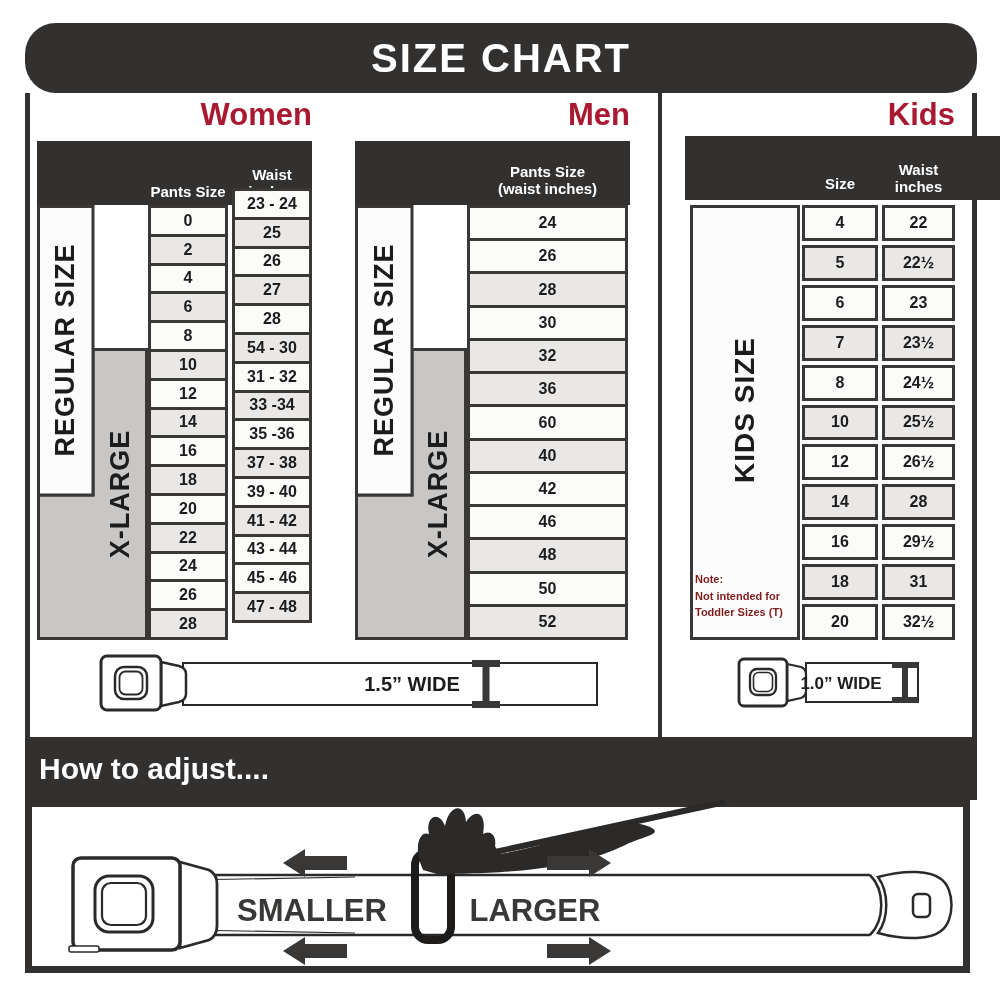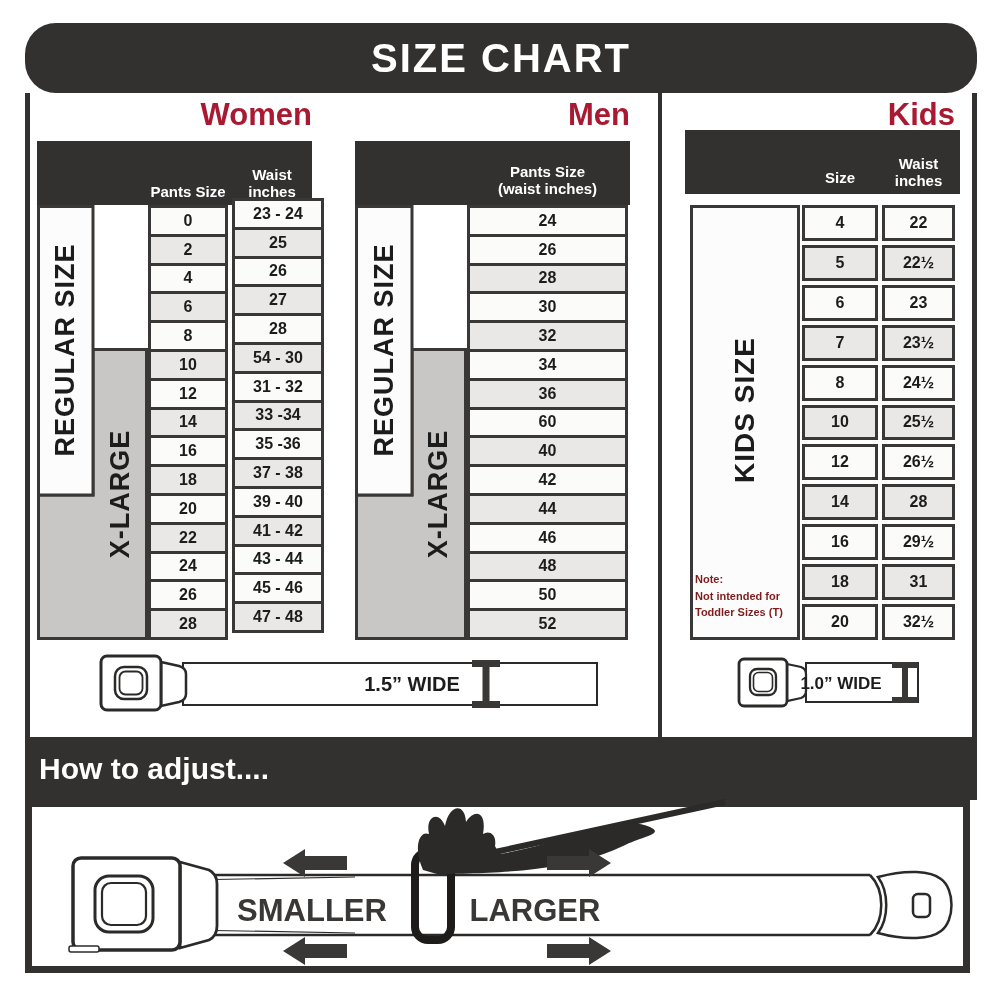--- a/index.html
+++ b/index.html
@@ -107,21 +107,21 @@
       <div class="cell">12</div>
       <div class="cell shaded">14</div>
       <div class="cell">16</div>
       <div class="cell shaded">18</div>
       <div class="cell">20</div>
       <div class="cell shaded">22</div>
       <div class="cell">24</div>
       <div class="cell">26</div>
       <div class="cell shaded">28</div>
     </div>
-  <div id="women-waist-col" class="colstack tight" style="left:232px; top:198px; width:92px; height:435px;">
+  <div id="women-waist-col" class="colstack tight" style="left:232px; top:188px; width:80px; height:435px;">
       <div class="cell">23 - 24</div>
       <div class="cell shaded">25</div>
       <div class="cell">26</div>
       <div class="cell shaded">27</div>
       <div class="cell">28</div>
       <div class="cell shaded">54 - 30</div>
       <div class="cell">31 - 32</div>
       <div class="cell shaded">33 -34</div>
       <div class="cell">35 -36</div>
       <div class="cell shaded">37 - 38</div>
@@ -147,35 +147,33 @@
   </svg>
   <div class="vlabel" style="left:384px; top:350px;">REGULAR SIZE</div>
   <div class="vlabel" style="left:438px; top:494px;">X-LARGE</div>
 
   <div id="men-size-col" class="colstack tight" style="left:467px; top:205px; width:161px; height:435px;">
       <div class="cell">24</div>
       <div class="cell">26</div>
       <div class="cell shaded">28</div>
       <div class="cell">30</div>
       <div class="cell shaded">32</div>
-      <div class="cell">34</div>
       <div class="cell shaded">36</div>
       <div class="cell">60</div>
       <div class="cell shaded">40</div>
       <div class="cell">42</div>
-      <div class="cell shaded">44</div>
       <div class="cell">46</div>
       <div class="cell shaded">48</div>
       <div class="cell">50</div>
       <div class="cell shaded">52</div>
     </div>
 
   <div class="abs section-title" style="left:685px; top:97px; width:270px;">Kids</div>
 
-  <div class="abs thead" style="left:685px; top:130px; width:275px; height:64px;text-decoration:underline;">
+  <div class="abs thead" style="left:685px; top:136px; width:316px; height:64px;text-decoration:underline;">
     <div class="th-label" style="left:117px; width:76px; bottom:8px;">Size</div>
     <div class="th-label" style="left:197px; width:73px; bottom:5px;">
       <div>Waist</div>
       <div>inches</div>
     </div>
   </div>
 
   <div class="side-box" style="left:690px; top:205px; width:110px; height:435px;"></div>
   <div class="vlabel" style="left:745px; top:410px; font-size:28px;">KIDS SIZE</div>
   <div class="note" style="left:695px; top:571px;">

